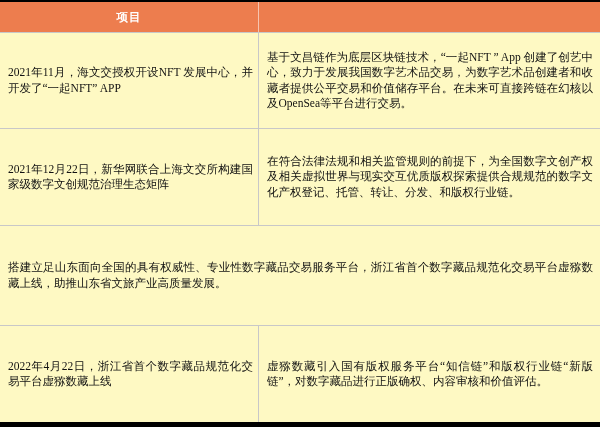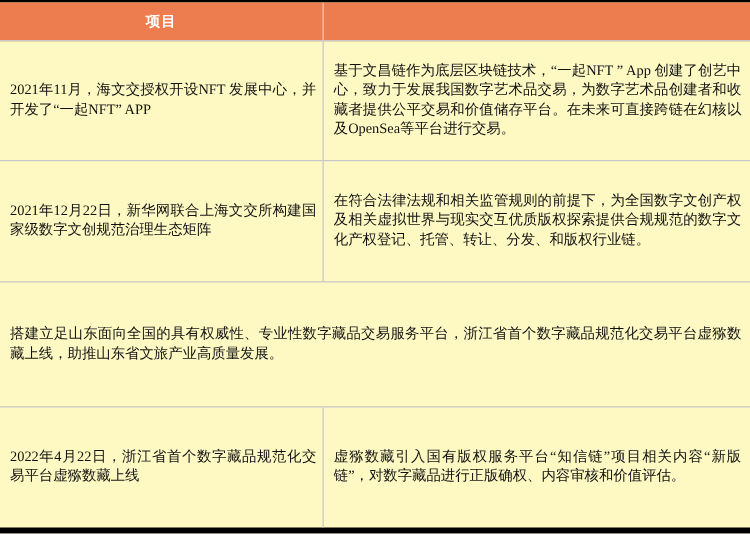--- a/index.html
+++ b/index.html
@@ -102,18 +102,18 @@
       <div class="cell col-right body-cell">
         <p>搭建立足山东面向全国的具有权威性、专业性数字藏品交易服务平台，浙江省首个数字藏品规范化交易平台虚猕数藏上线，助推山东省文旅产业高质量发展。</p>
       </div>
     </div>
 
     <div class="row r4">
       <div class="cell col-left body-cell">
         <p>2022年4月22日，浙江省首个数字藏品规范化交易平台虚猕数藏上线</p>
       </div>
       <div class="cell col-right body-cell">
-        <p>虚猕数藏引入国有版权服务平台“知信链”项目相关内容“新版链”，对数字藏品进行正版确权、内容审核和价值评估。</p>
+        <p>虚猕数藏引入国有版权服务平台“知信链”和版权行业链“新版链”，对数字藏品进行正版确权、内容审核和价值评估。</p>
       </div>
     </div>
 
   </div>
 </div>
 
 </body></html>

